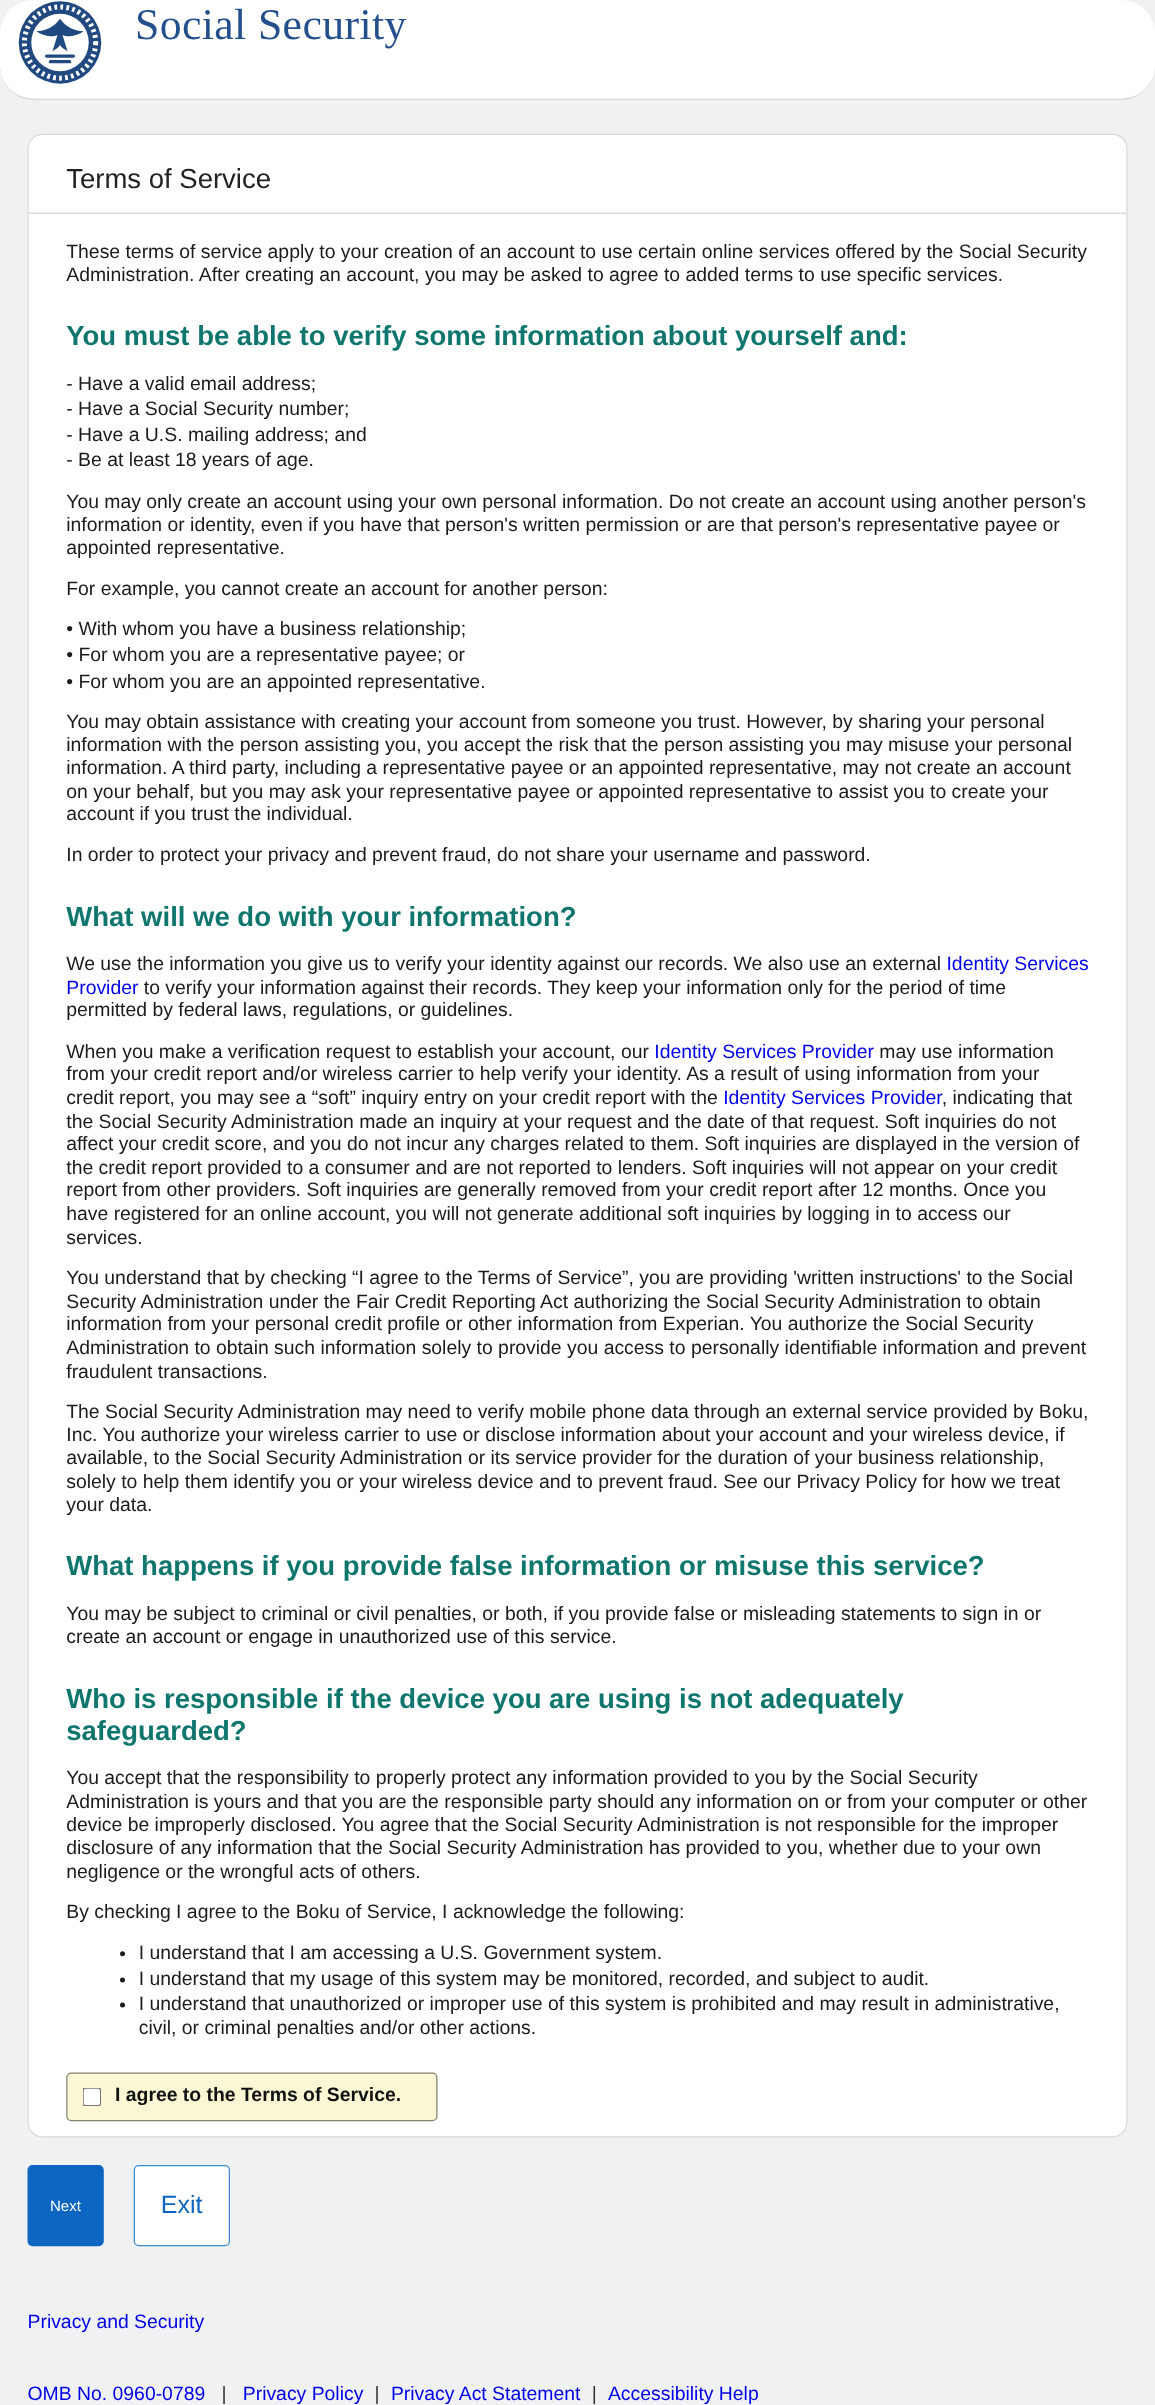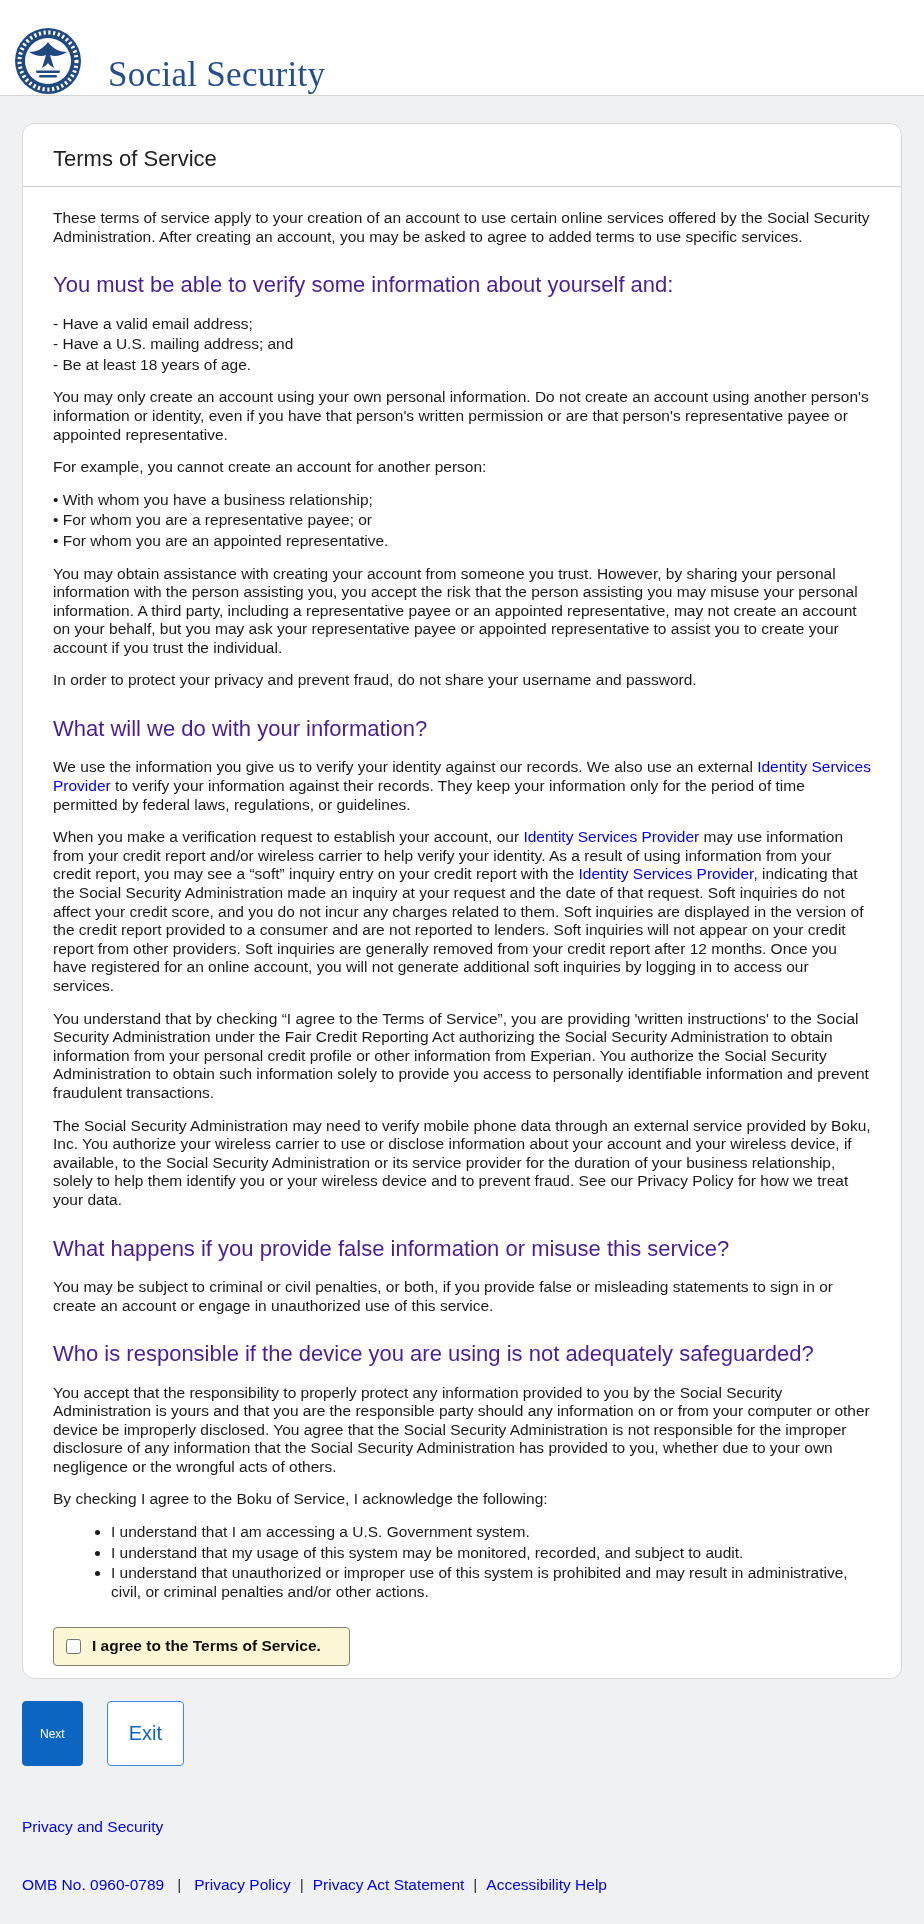--- a/index.html
+++ b/index.html
@@ -5,26 +5,27 @@
   * { box-sizing: border-box; margin: 0; padding: 0; }
   html { background: #eff1f2; }
   body {
     width: 924px;
     min-height: 1924px;
     background: #eff1f2;
     font-family: "Liberation Sans", "DejaVu Sans", sans-serif;
     color: #1b1b1b;
   }
   .header {
-    height: 96px;
+    height: 80px;
     background: #ffffff;
     border-bottom: 1px solid #d6d6d6;
     display: flex;
-    align-items: flex-end;
+    align-items: flex-start;
     padding: 0 14px;
+    border-radius: 27px;
   }
   .logo { display: inline-flex; }
   .logo svg { display: block; }
   .brand {
     font-family: "Liberation Serif", "DejaVu Serif", serif;
     font-size: 35px;
     color: #234f8d;
     margin-left: 26px;
     letter-spacing: 0.3px;
   }
@@ -40,22 +41,22 @@
   }
   .card-title { font-size: 22px; font-weight: 400; color: #222; }
   .card-body {
     padding: 8px 30px 12px;
     font-size: 15.5px;
     line-height: 1.2;
   }
   .card-body p { margin: 14px 0; }
   h2.section {
     font-size: 22px;
-    font-weight: 400;
-    color: #4c1d95;
+    font-weight: 700;
+    color: #0f766e;
     margin: 26px 0 16px;
   }
   .plainlist { margin: 14px 0; }
   .plainlist div { margin: 2px 0; }
   ul.ack { margin: 12px 0 18px; padding-left: 58px; }
   ul.ack li { margin: 2px 0; }
   .agree-box {
     display: inline-flex;
     align-items: center;
     gap: 11px;
@@ -123,20 +124,21 @@
       <h1 class="card-title">Terms of Service</h1>
     </div>
     <div class="card-body">
 
       <p>These terms of service apply to your creation of an account to use certain online services offered by the Social Security Administration.  After creating an account, you may be asked to agree to added terms to use specific services.</p>
 
       <h2 class="section">You must be able to verify some information about yourself and:</h2>
 
       <div class="plainlist">
         <div>- Have a valid email address;</div>
+        <div>- Have a Social Security number;</div>
         <div>- Have a U.S. mailing address; and</div>
         <div>- Be at least 18 years of age.</div>
       </div>
 
       <p>You may only create an account using your own personal information. Do not create an account using another person's information or identity, even if you have that person's written permission or are that person's representative payee or appointed representative.</p>
 
       <p>For example, you cannot create an account for another person:</p>
 
       <div class="plainlist">
         <div>• With whom you have a business relationship;</div>

